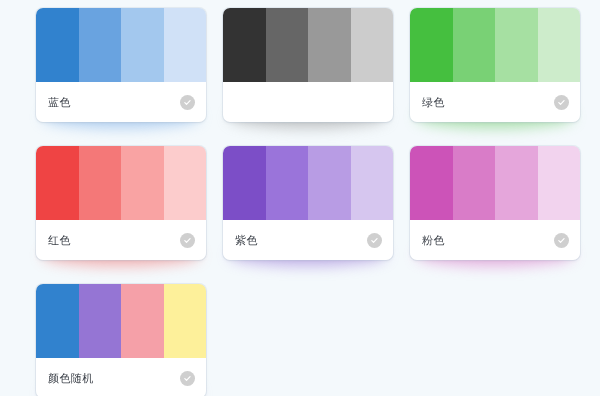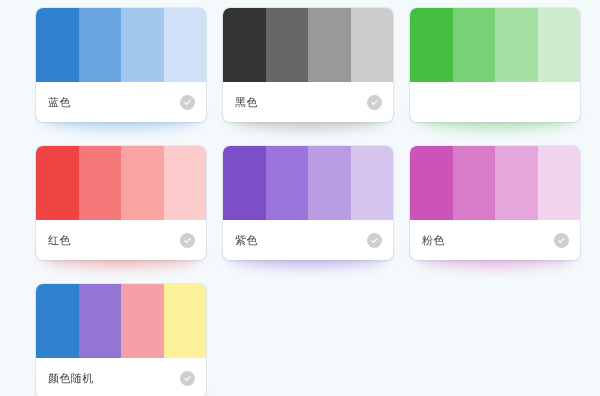--- a/index.html
+++ b/index.html
@@ -144,40 +144,40 @@
       </div>
       <div class="card-shell">
         <div class="card-glow" style="background: rgb(154, 154, 154);"></div>
         <div class="color-card">
           <div class="swatches">
             <div class="swatch" title="#333333" style="background: rgb(51, 51, 51);"></div>
             <div class="swatch" title="#666666" style="background: rgb(102, 102, 102);"></div>
             <div class="swatch" title="#999999" style="background: rgb(153, 153, 153);"></div>
             <div class="swatch" title="#cccccc" style="background: rgb(204, 204, 204);"></div>
           </div>
-          <div class="card-footer">
-            <span class="card-label">黑色</span>
-            <span class="check-badge">
-              <svg width="9" height="9" viewBox="0 0 12 12" aria-hidden="true">
-                <path d="M2.4 6.2 L4.7 8.4 L9.4 3.6" fill="none" stroke="#ffffff" stroke-width="1.6" stroke-linecap="round" stroke-linejoin="round"></path>
-              </svg>
-            </span>
-          </div>
         </div>
         <div class="card-outline"></div>
       </div>
       <div class="card-shell">
         <div class="card-glow" style="background: rgb(114, 204, 111);"></div>
         <div class="color-card">
           <div class="swatches">
             <div class="swatch" title="#45bf3f" style="background: rgb(69, 191, 63);"></div>
             <div class="swatch" title="#79d175" style="background: rgb(121, 209, 117);"></div>
             <div class="swatch" title="#a6e0a2" style="background: rgb(166, 224, 162);"></div>
             <div class="swatch" title="#cdeccb" style="background: rgb(205, 236, 203);"></div>
           </div>
+          <div class="card-footer">
+            <span class="card-label">绿色</span>
+            <span class="check-badge">
+              <svg width="9" height="9" viewBox="0 0 12 12" aria-hidden="true">
+                <path d="M2.4 6.2 L4.7 8.4 L9.4 3.6" fill="none" stroke="#ffffff" stroke-width="1.6" stroke-linecap="round" stroke-linejoin="round"></path>
+              </svg>
+            </span>
+          </div>
         </div>
         <div class="card-outline"></div>
       </div>
       <div class="card-shell">
         <div class="card-glow" style="background: rgb(240, 122, 122);"></div>
         <div class="color-card">
           <div class="swatches">
             <div class="swatch" title="#ef4444" style="background: rgb(239, 68, 68);"></div>
             <div class="swatch" title="#f47878" style="background: rgb(244, 120, 120);"></div>
             <div class="swatch" title="#f9a3a3" style="background: rgb(249, 163, 163);"></div>

